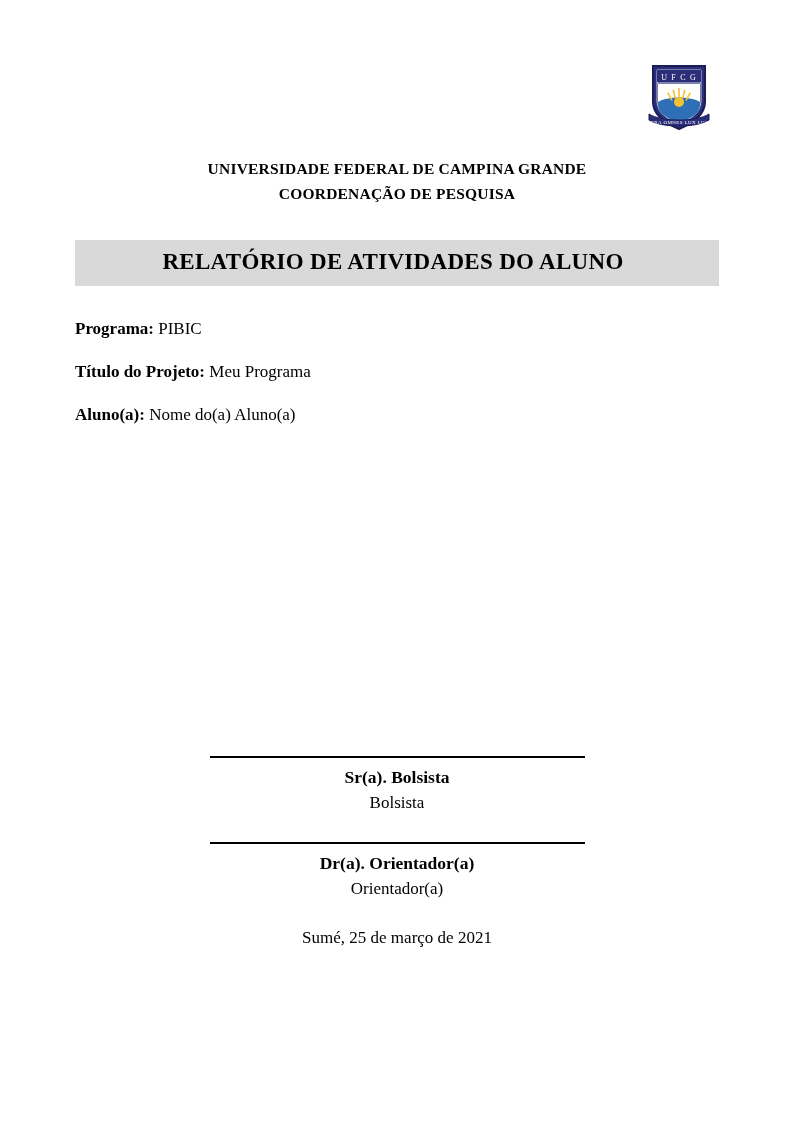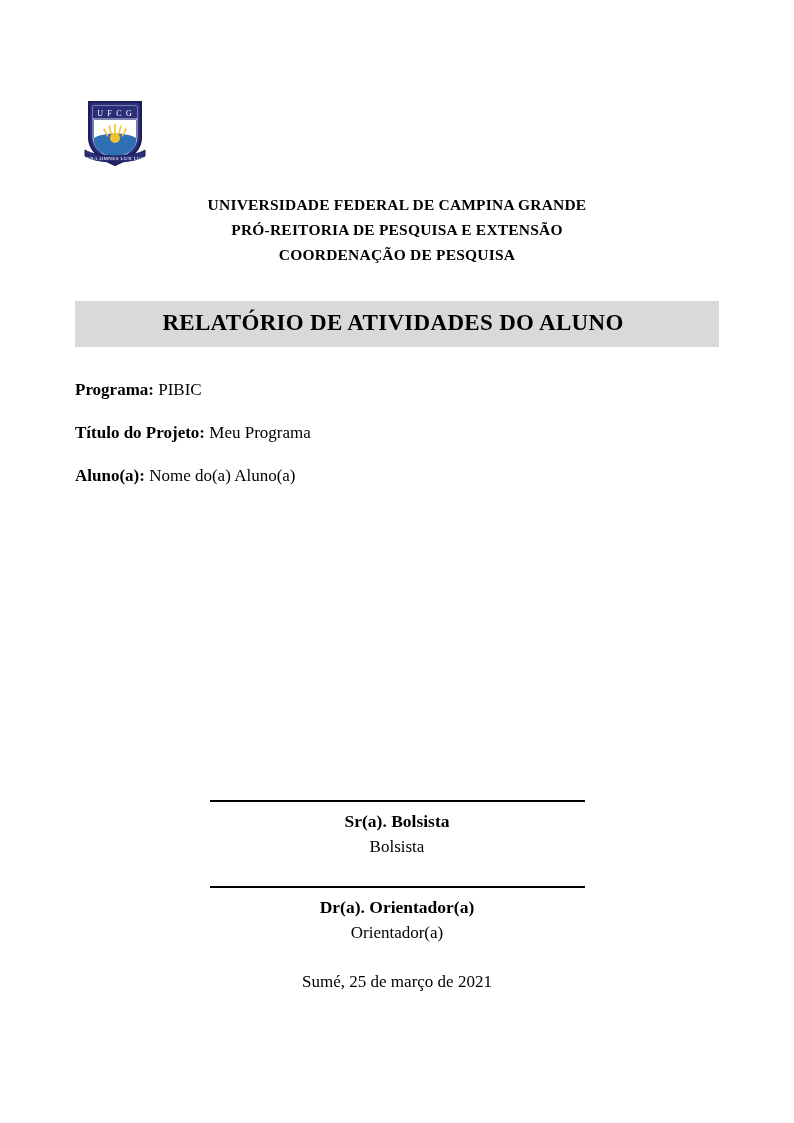--- a/index.html
+++ b/index.html
@@ -18,23 +18,23 @@
   .page {
     width: 794px;
     height: 1123px;
     position: relative;
     box-sizing: border-box;
     padding: 0 75px;
   }
 
   
   .logo-wrap {
-    padding-top: 98px;
+    padding-top: 62px;
     display: flex;
-    justify-content: flex-start;
+    justify-content: flex-end;
   }
   .logo {
     width: 80px;
     height: 88px;
     position: relative;
   }
   .crest {
     position: absolute;
     left: 8px;
     top: 0;
@@ -89,21 +89,21 @@
   }
   .field-value {
     font-weight: normal;
   }
 
   
   .signatures {
     position: absolute;
     left: 0;
     right: 0;
-    top: 800px;
+    top: 756px;
   }
   .sig-block {
     text-align: center;
     margin-bottom: 26px;
   }
   .sig-line {
     width: 375px;
     height: 0;
     border-top: 2px solid #000;
     margin: 0 auto 6px auto;
@@ -150,21 +150,20 @@
         </g>
 
         <path d="M2 52 C14 60 50 60 62 52 L62 58 C50 66 14 66 2 58 Z" fill="#2b2f7a" stroke="#1a1d5a" stroke-width="1"></path>
       </svg>
       <div class="ribbon-text">SUPRA OMNES LUX LUCIS</div>
     </div>
   </div>
 
   <div class="org-block">
     <div>UNIVERSIDADE FEDERAL DE CAMPINA GRANDE</div>
-    <div>PRÓ-REITORIA DE PESQUISA E EXTENSÃO</div>
     <div>COORDENAÇÃO DE PESQUISA</div>
   </div>
 
   <div class="title-bar">RELATÓRIO DE ATIVIDADES DO ALUNO</div>
 
   <div class="fields">
     <div class="field-row">
       <span class="field-label">Programa:</span>
       <span class="field-value">PIBIC</span>
     </div>

